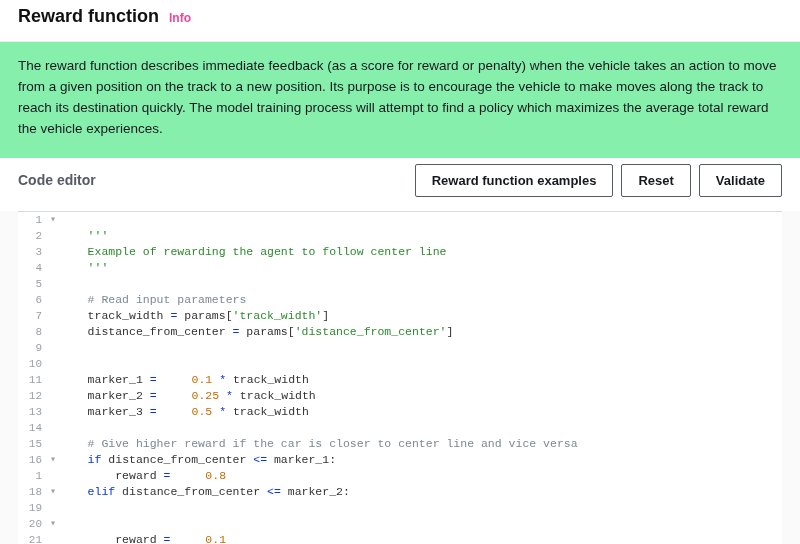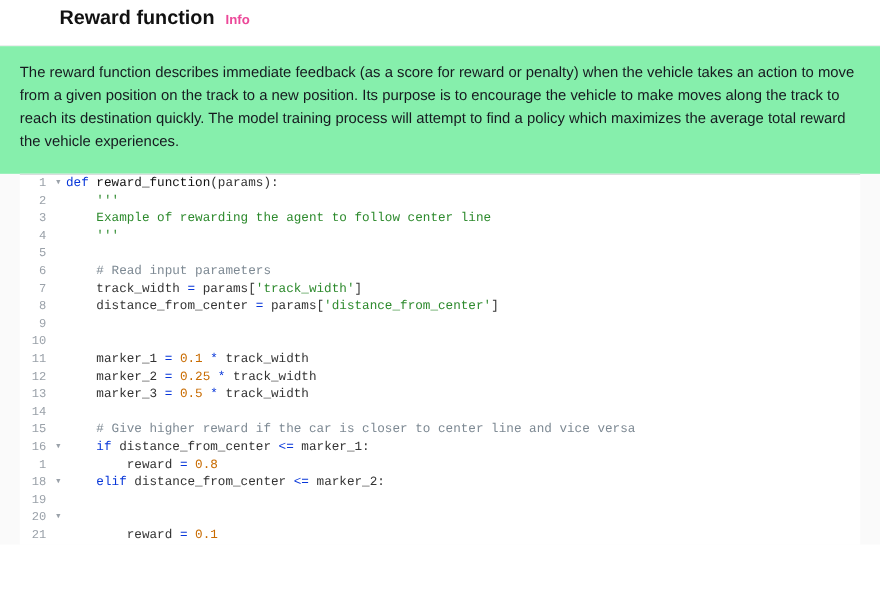--- a/index.html
+++ b/index.html
@@ -1,59 +1,65 @@
 <!DOCTYPE html>
 <html><head>
 <meta charset="utf-8">
 <style>
   * { box-sizing: border-box; margin: 0; padding: 0; }
   html, body { width: 800px; height: 544px; font-family: -apple-system, "Helvetica Neue", Arial, sans-serif; background: #fff; color: #111; overflow: hidden; }
   .page { padding: 0; }
   .hdr { display: flex; align-items: baseline; gap: 10px; padding: 6px 18px 14px 18px; }
-  .hdr h1 { font-size: 18px; font-weight: 700; margin-left: 36px; }
+  .hdr h1 { font-size: 18px; font-weight: 700; }
   .info { color: #ec4899; font-size: 12px; font-weight: 700; cursor: pointer; }
   .panel { border-top: 1px solid #eaeded; background: #fafafa; padding: 0; }
   .desc { background: #86efac; padding: 14px 18px 18px 18px; font-size: 13.5px; line-height: 1.55; color: #16191f; }
   .toolbar { display: flex; align-items: center; padding: 6px 18px 14px 18px; background:#fff; gap: 8px; }
   .toolbar .label { font-size: 14px; color: #545b64; font-weight: 600; }
   .spacer { flex: 1; }
   .btn { background: #fff; border: 1px solid #545b64; color: #16191f; font-weight: 700; font-size: 13px; padding: 8px 16px; border-radius: 2px; cursor: pointer; }
   .editor { border-top: 1px solid #d5dbdb; background: #fff; margin: 0 18px; }
   .code { font-family: Menlo, Consolas, "Courier New", monospace; font-size: 11.5px; line-height: 16px; }
   .line { display: flex; }
   .gutter { width: 30px; text-align: right; color: #9aa1a9; padding-right: 6px; user-select: none; font-size: 11px; flex:none; }
   .fold { width: 10px; color:#9aa1a9; user-select:none; font-size:10px; line-height:16px; flex:none; text-align:center; }
   .src { white-space: pre; color: #333; padding-left: 2px; }
   
   .kw { color: #0736d9; }
   .fn { color: #111; }
   .str { color: #2d8a2d; }
   .cmt { color: #7d8993; }
-  .num { color: #c86b00; }
+  .num { color: #c86b00; margin-left: 28px; }
   .op { color: #0736d9; }
 </style>
 </head>
 <body>
 
 <div class="page">
   <div class="hdr">
     <h1>Reward function</h1>
     <span class="info">Info</span>
   </div>
 
   <div class="panel">
     <div class="desc">The reward function describes immediate feedback (as a score for reward or penalty) when the vehicle takes an action to move from a given position on the track to a new position. Its purpose is to encourage the vehicle to make moves along the track to reach its destination quickly. The model training process will attempt to find a policy which maximizes the average total reward the vehicle experiences.</div>
 
+    <div class="toolbar">
+      <span class="label">Code editor</span>
+      <span class="spacer"></span>
+      <button class="btn">Reward function examples</button>
+      <button class="btn">Reset</button>
+      <button class="btn">Validate</button>
+    </div>
 
     <div class="editor">
       <div class="code" id="code-block">
           <div class="line">
             <span class="gutter">1</span>
             <span class="fold">▾</span>
-            <span class="src"><span class="kw">def </span><span class="fn">reward_function</span><span>(params):</span></span>
           </div>
           <div class="line">
             <span class="gutter">2</span>
             <span class="fold"></span>
             <span class="src"><span>    </span><span class="str">'''</span></span>
           </div>
           <div class="line">
             <span class="gutter">3</span>
             <span class="fold"></span>
             <span class="src"><span>    </span><span class="str">Example of rewarding the agent to follow center line</span></span>

